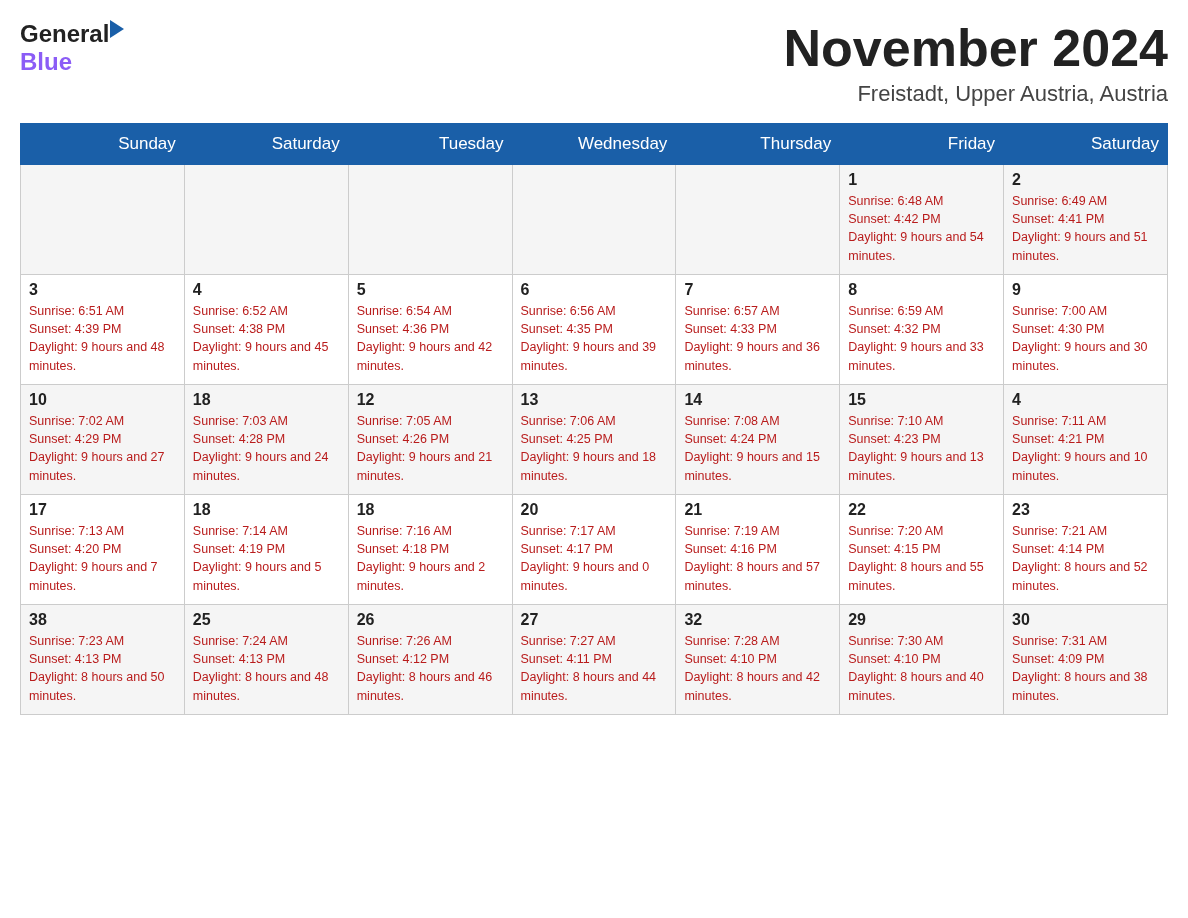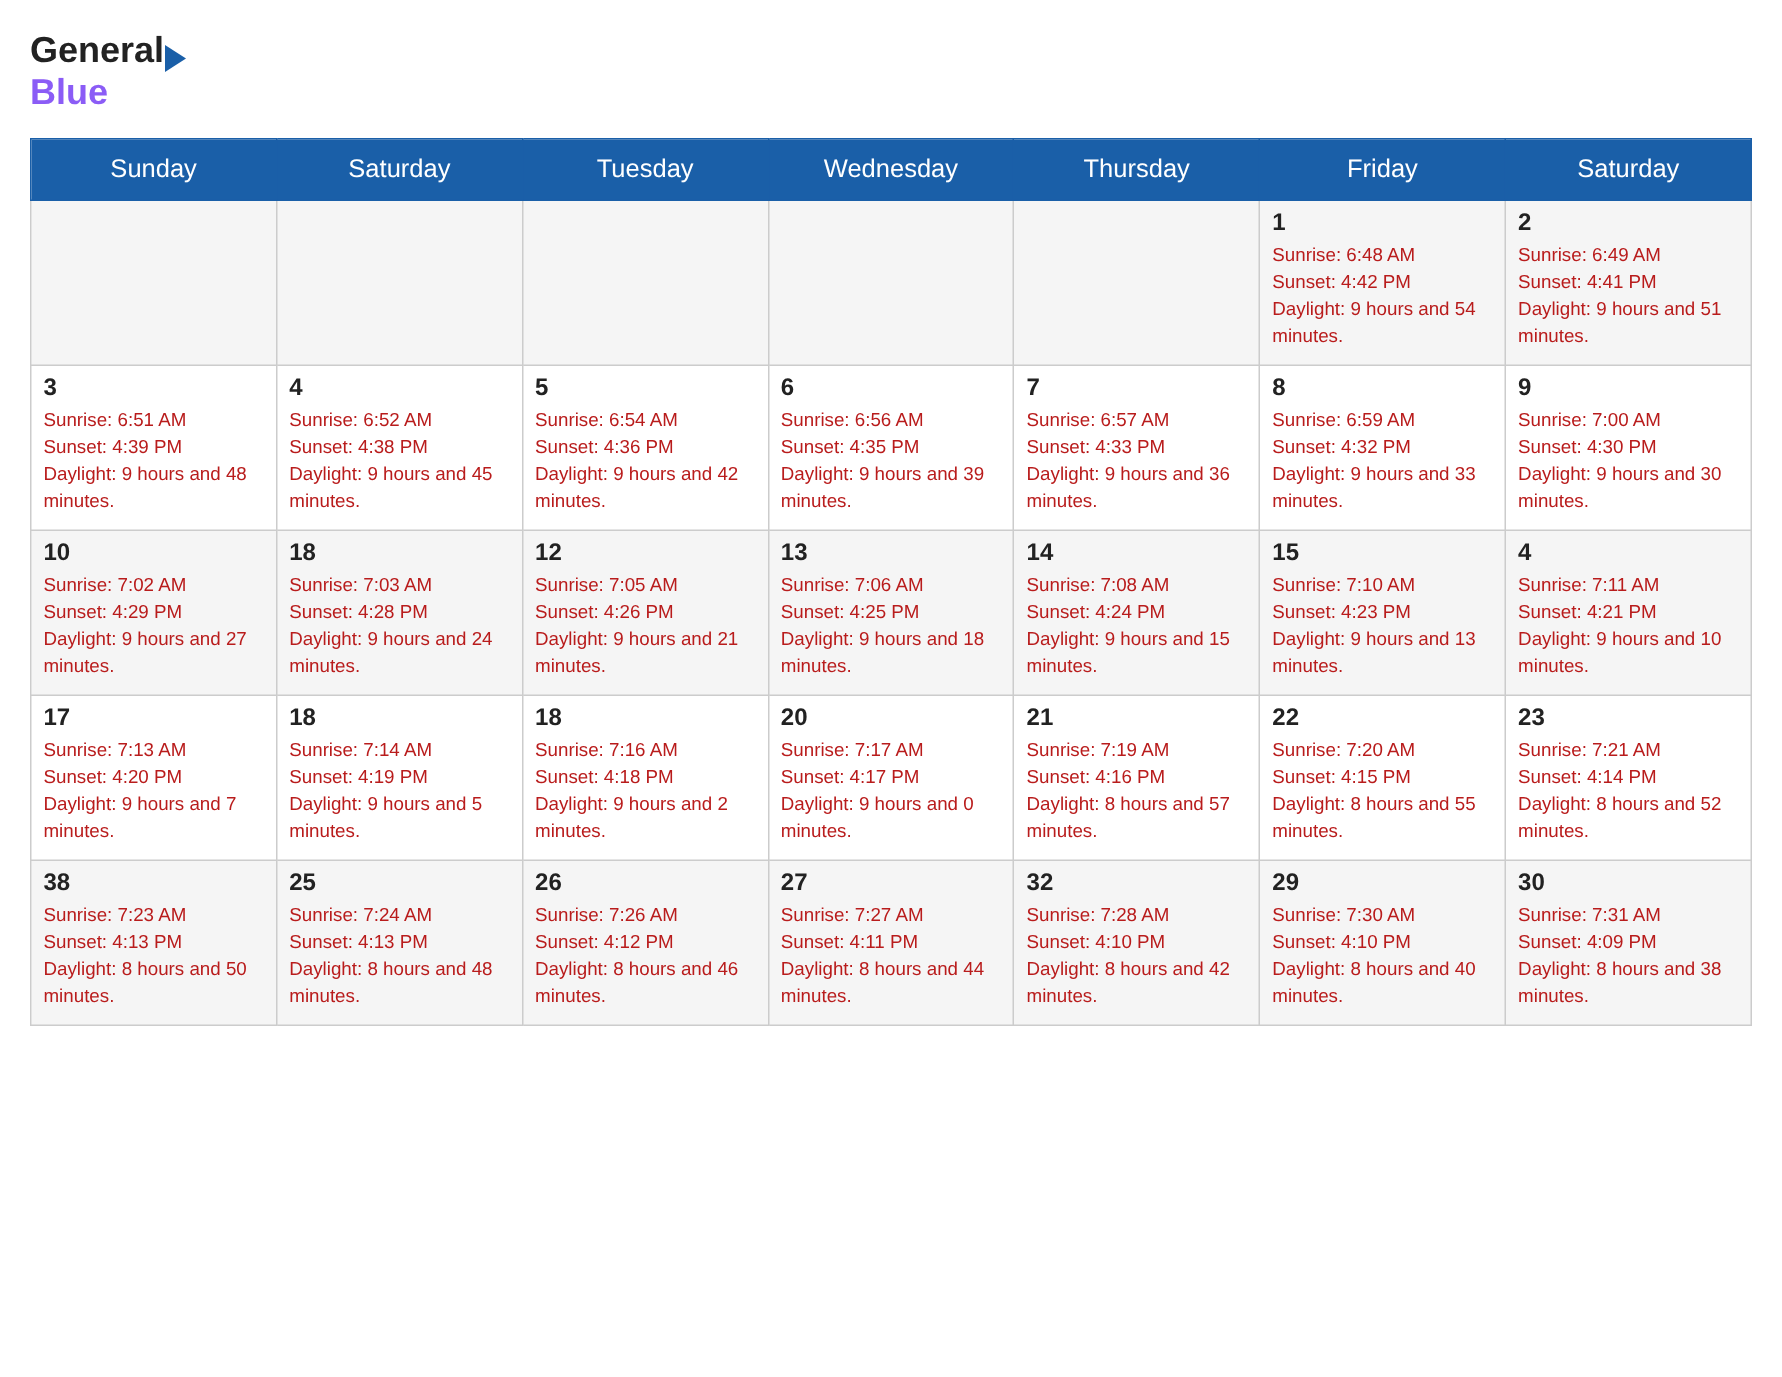--- a/index.html
+++ b/index.html
@@ -34,21 +34,21 @@
       width: 100%;
       border-collapse: collapse;
       table-layout: fixed;
     }
     th {
       background-color: #1a5fa8;
       color: #fff;
       font-size: 17px;
       font-weight: normal;
       padding: 10px 8px;
-      text-align: center;
+      text-align: right;
       border: 1px solid #1a5fa8;
     }
     td {
       vertical-align: top;
       padding: 6px 8px;
       border: 1px solid #ccc;
       font-size: 13px;
       color: #222;
       height: 110px;
       width: calc(100% / 7);
@@ -66,21 +66,21 @@
       line-height: 1.45;
     }
     .empty-cell {
       background: #f9f9f9;
     }
     tr:nth-child(odd) td { background-color: #f5f5f5; }
     tr:nth-child(even) td { background-color: #fff; }
     tr:first-child th { background-color: #1a5fa8; }
     .logo-row {
       display: flex;
-      align-items: flex-end;
+      align-items: flex-start;
     }
     .logo-general {
       font-size: 24px;
       font-weight: bold;
       color: #222;
     }
     .logo-arrow {
       display: inline-block;
       width: 0;
       height: 0;
@@ -97,20 +97,24 @@
 </head>
 <body>
 
 <div class="header">
   <div class="logo-wrap">
     <div class="logo-row">
       <span class="logo-general">General</span>
       <span class="logo-arrow"></span>
     </div>
     <div style="font-size:24px;font-weight:bold;color:#8b5cf6;margin-top:0;">Blue</div>
+  </div>
+  <div class="title-block">
+    <div class="month-title">November 2024</div>
+    <div class="location-title">Freistadt, Upper Austria, Austria</div>
   </div>
 </div>
 
 <table>
   <thead>
     <tr>
       <th>Sunday</th>
       <th>Saturday</th>
       <th>Tuesday</th>
       <th>Wednesday</th>

